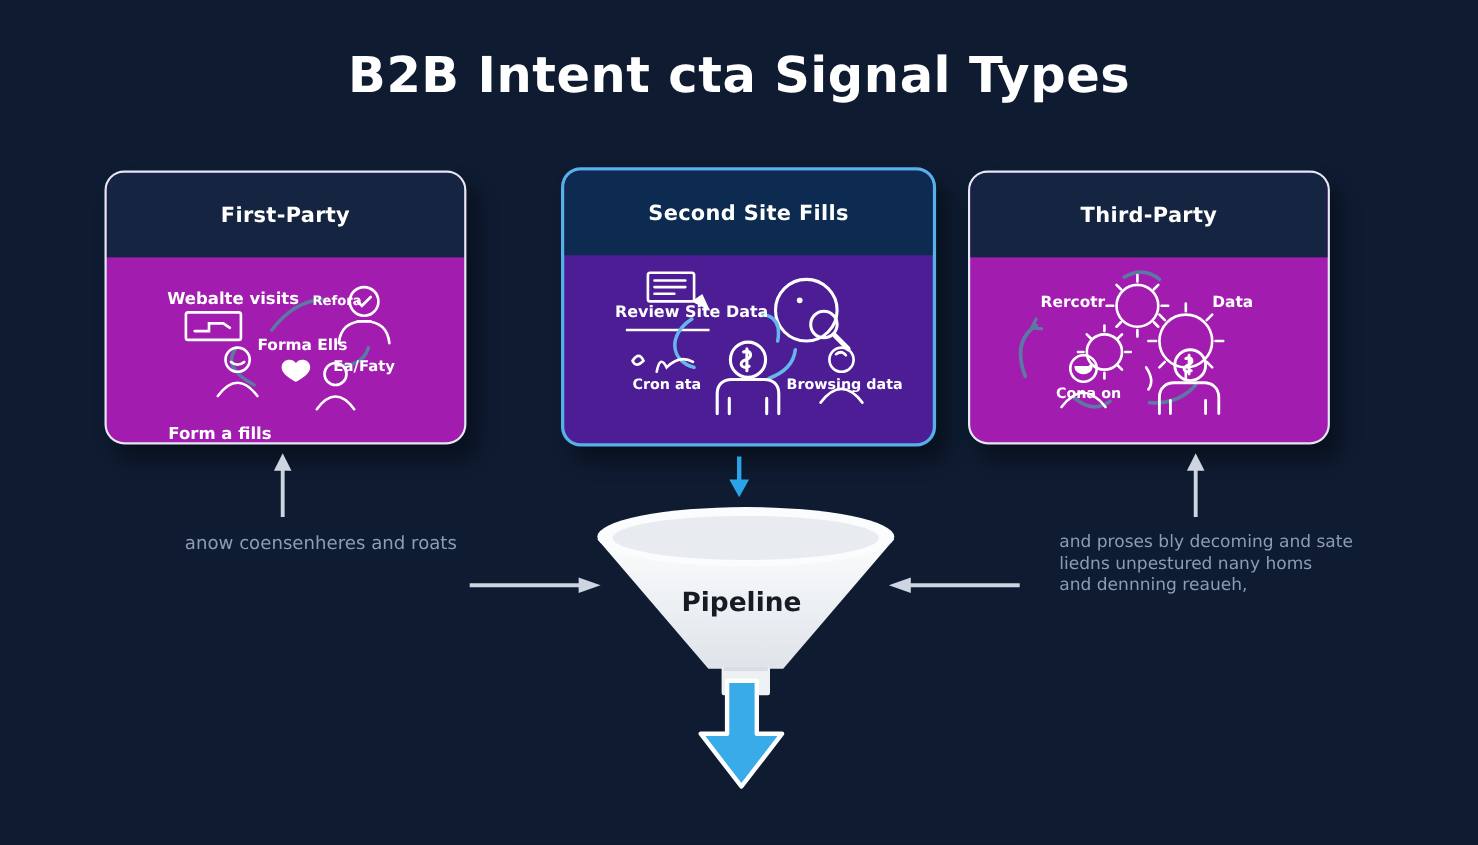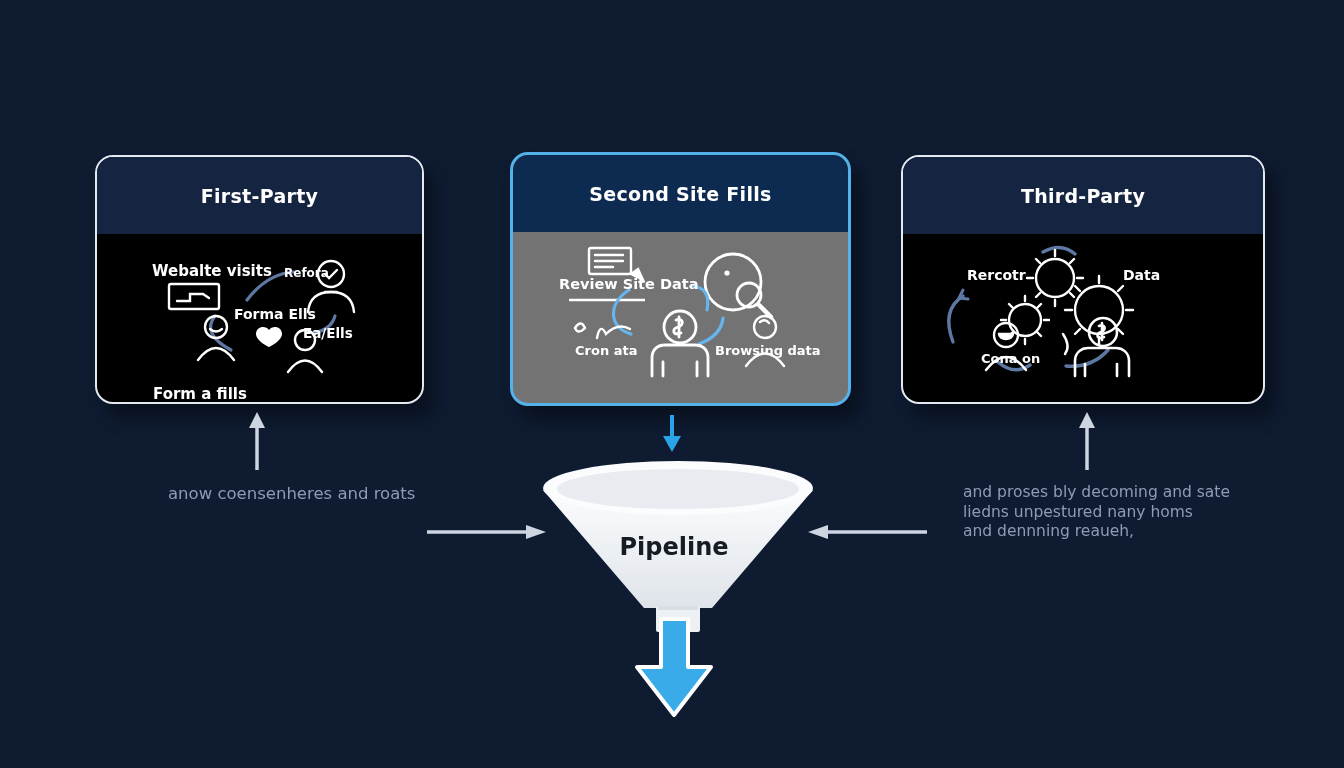--- a/index.html
+++ b/index.html
@@ -2,22 +2,22 @@
 <html><head>
 <meta charset="utf-8">
 <style>
   html,body{margin:0;padding:0;background:#0e1b31;}
   .stage{position:relative;width:1344px;height:768px;background:#0e1b31;overflow:hidden;
          font-family:"DejaVu Sans","Liberation Sans",sans-serif;}
   .title{position:absolute;top:42px;left:0;width:100%;text-align:center;color:#ffffff;
          font-size:45px;font-weight:800;letter-spacing:.5px;}
   
   .card{position:absolute;border-radius:18px;overflow:hidden;}
-  .card.dark{border:2px solid #e2e9f1;background:#000000;box-shadow:10px 14px 18px rgba(0,0,0,.38);}
-  .card.blue{border:3px solid #55b1e9;background:#737373;box-shadow:10px 14px 18px rgba(0,0,0,.38);}
+  .card.dark{border:2px solid #e2e9f1;background:#a21caf;box-shadow:10px 14px 18px rgba(0,0,0,.38);}
+  .card.blue{border:3px solid #55b1e9;background:#4c1d95;box-shadow:10px 14px 18px rgba(0,0,0,.38);}
   .card-header{position:absolute;top:0;left:0;right:0;height:77px;display:flex;align-items:center;
          justify-content:center;color:#fff;font-weight:bold;font-size:19px;letter-spacing:.3px;}
   .card.dark .card-header{background:#152440;}
   .card.blue .card-header{background:#0d2b50;}
   .card-body{position:absolute;top:77px;left:0;right:0;bottom:0;}
   .card-body svg.art{position:absolute;left:0;top:0;}
   .lbl{position:absolute;color:#fff;font-weight:bold;white-space:nowrap;}
   
   .note{position:absolute;color:#8d9cb6;font-weight:500;}
   .note div{white-space:nowrap;}
@@ -25,20 +25,21 @@
   #note-right{left:963px;top:483px;font-size:15.5px;line-height:19.5px;}
   .abs{position:absolute;}
   .pipeline-label{position:absolute;left:594px;top:533px;width:160px;text-align:center;
          color:#171b24;font-size:24px;font-weight:800;}
 </style>
 </head>
 <body>
 
 <div class="stage">
 
+  <div class="title">B2B Intent cta Signal Types</div>
 
   <div class="card dark" style="left:95px;top:155px;width:325px;height:245px;">
     <div class="card-header">
       <span>First-Party</span>
     </div>
     <div class="card-body">
       <svg class="art" width="321" height="166" viewBox="0 0 321 166">
 
         <g stroke="#fff" stroke-width="2.4" fill="none" stroke-linecap="round">
           <rect x="72" y="50" width="50" height="25" rx="2"></rect>
@@ -67,21 +68,21 @@
         </g>
 
         <g stroke="#fff" stroke-width="2.4" fill="none" stroke-linecap="round">
           <circle cx="208" cy="106" r="10"></circle>
           <path d="M191 138 q17 -23 34 0"></path>
         </g>
       </svg>
       <span class="lbl" style="left:55px;top:28px;font-size:15px;">Webalte visits</span>
       <span class="lbl" style="left:187px;top:32px;font-size:12px;">Refora</span>
       <span class="lbl" style="left:137px;top:72px;font-size:14px;">Forma Ells</span>
-      <span class="lbl" style="left:206px;top:91px;font-size:13.5px;">Ea/Ells</span>
+      <span class="lbl" style="left:206px;top:91px;font-size:13.5px;">Ea/Faty</span>
       <span class="lbl" style="left:56px;top:105px;font-size:15px;margin-top:46px;">Form a fills</span>
     </div>
   </div>
 
   <div class="card blue" style="left:510px;top:152px;width:335px;height:248px;">
     <div class="card-header">
       <span>Second Site Fills</span>
     </div>
     <div class="card-body">
       <svg class="art" width="329" height="168" viewBox="0 0 329 168">
@@ -124,21 +125,21 @@
           <path d="M247 90 q5 -4 9 1"></path>
           <path d="M233 134 q19 -25 38 0"></path>
         </g>
       </svg>
       <span class="lbl" style="left:46px;top:44px;font-size:14.5px;">Review Site Data</span>
       <span class="lbl" style="left:62px;top:111px;font-size:13px;">Cron ata</span>
       <span class="lbl" style="left:202px;top:111px;font-size:13px;text-align:right;">Browsing data</span>
     </div>
   </div>
 
-  <div class="card dark" style="left:901px;top:155px;width:325px;height:245px;padding-left:35px;">
+  <div class="card dark" style="left:880px;top:155px;width:325px;height:245px;">
     <div class="card-header">
       <span>Third-Party</span>
     </div>
     <div class="card-body">
       <svg class="art" width="321" height="166" viewBox="0 0 321 166">
 
         <g stroke="#5d78a2" stroke-width="3.4" fill="none" stroke-linecap="round">
           <path d="M50 108 q-12 -32 10 -46"></path>
           <path d="M56 64 l4 -8 M56 64 l9 1" stroke-width="3"></path>
           <path d="M140 18 q18 -10 32 2"></path>

